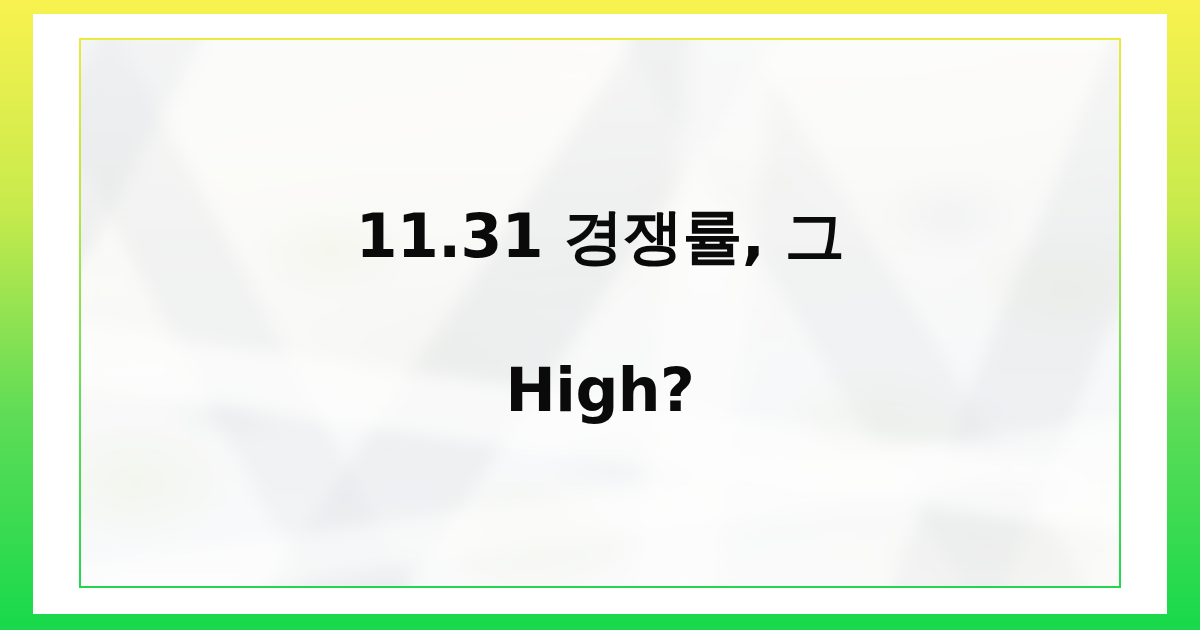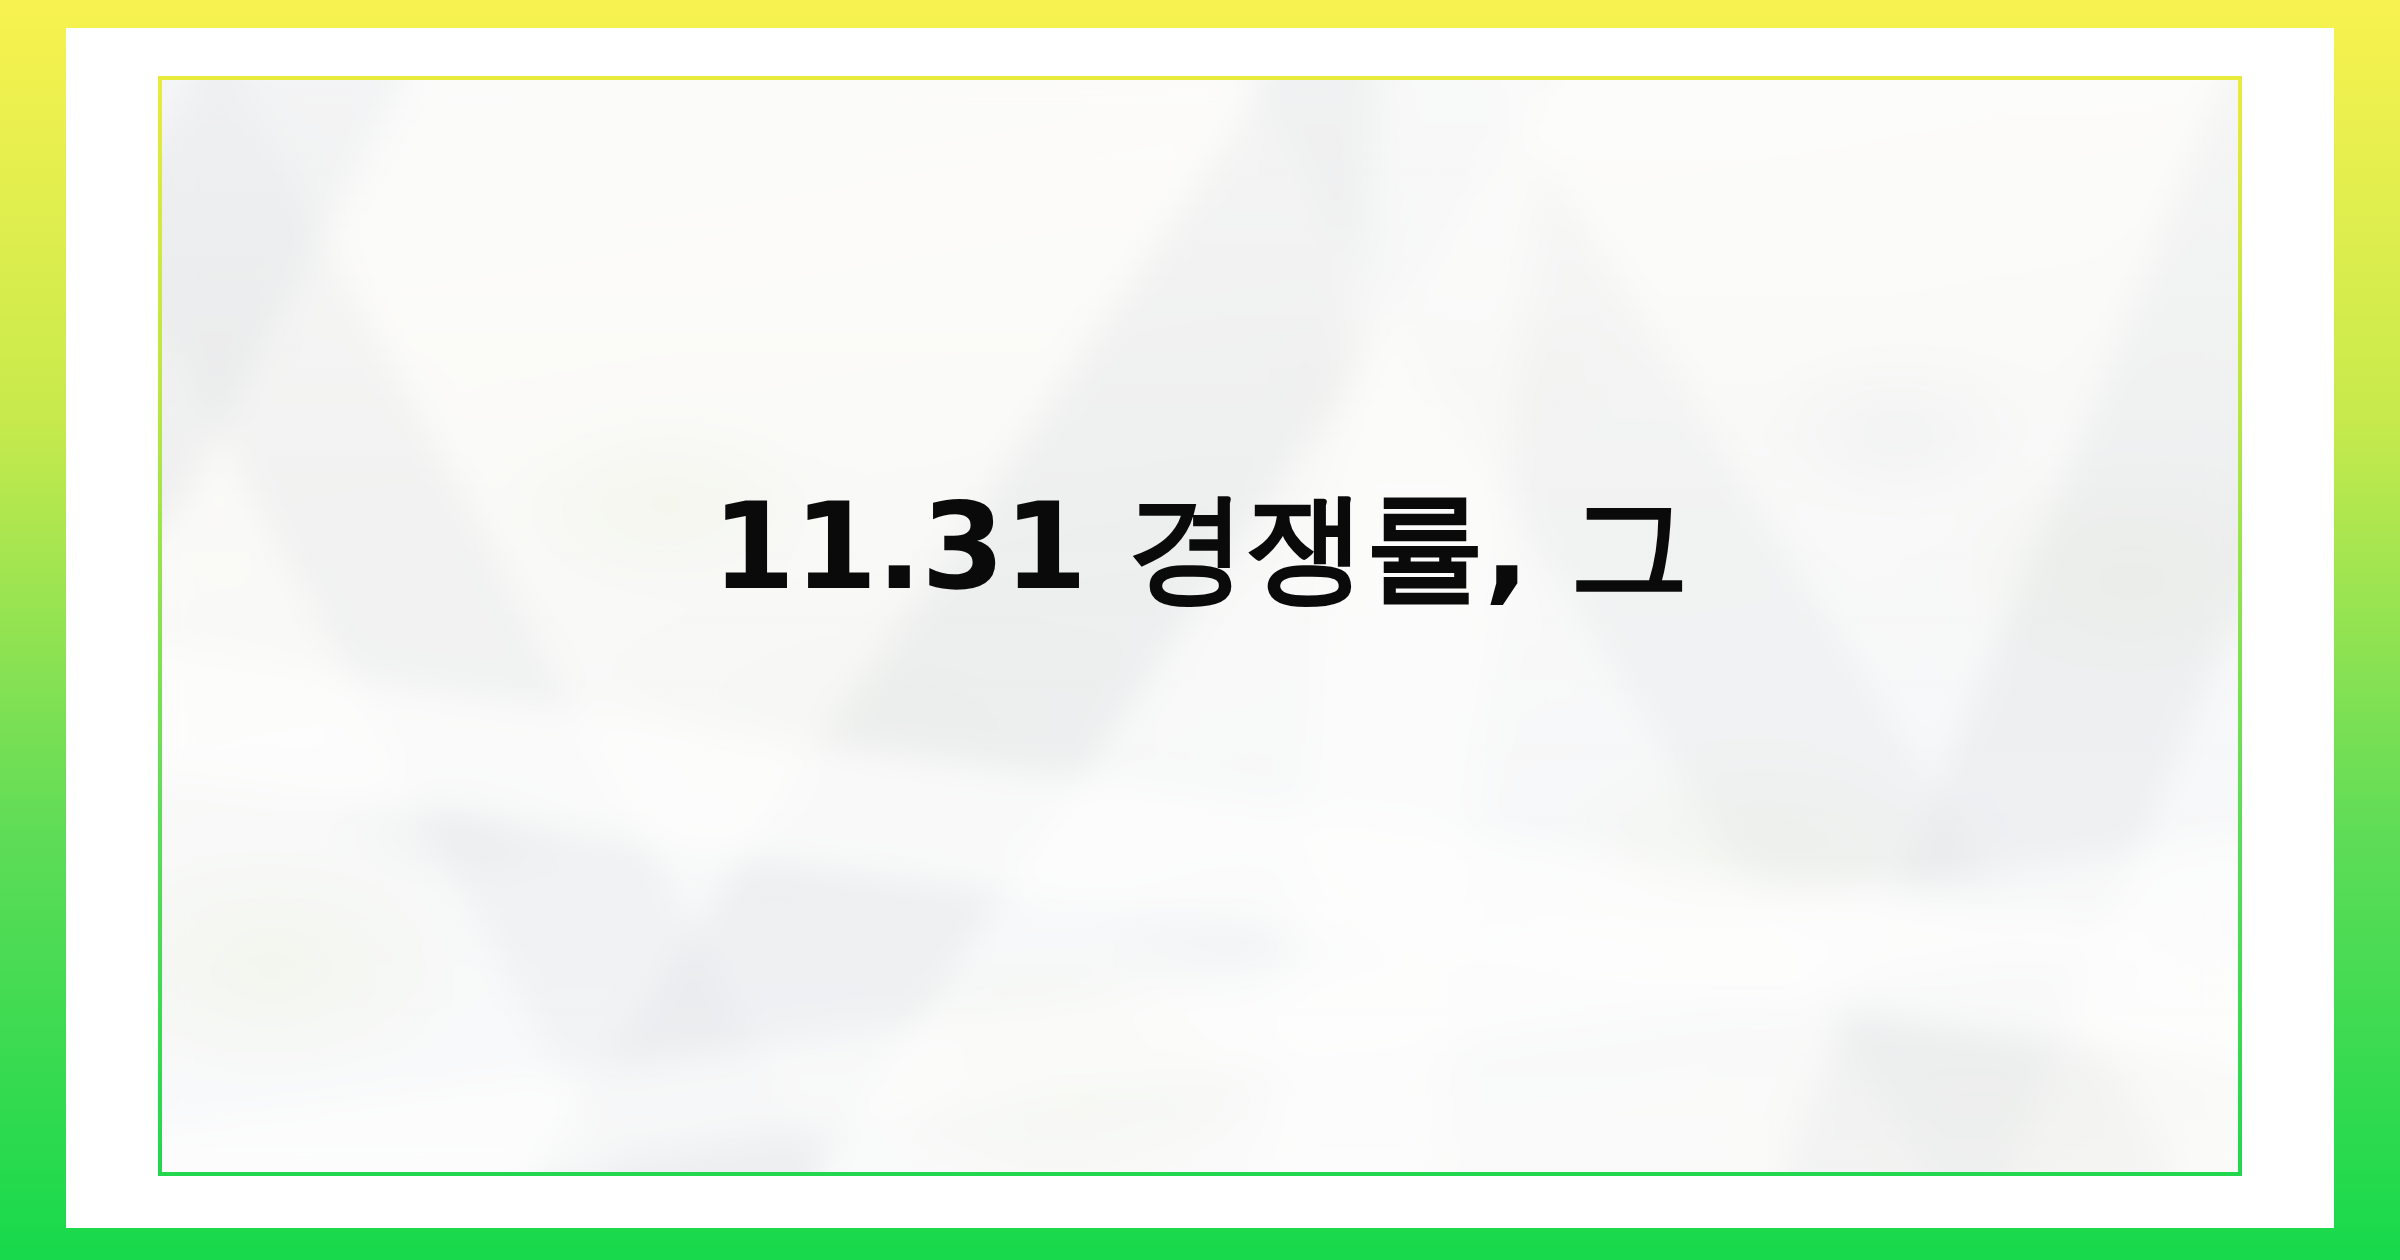--- a/index.html
+++ b/index.html
@@ -151,18 +151,18 @@
       <div id="background-photo">
         <div class="photo-layer" id="photo-ground"></div>
         <div class="photo-layer" id="photo-foliage"></div>
         <div class="photo-layer" id="photo-rooftops"></div>
         <div class="photo-layer" id="photo-streets"></div>
         <div id="photo-blur-softener"></div>
         <div id="photo-veil"></div>
       </div>
 
       <div id="headline-block">
-        <h1 id="headline-text" style="color: rgb(10, 10, 10);"><span>11.31 경쟁률, 그</span><br><br></h1>
+        <h1 id="headline-text" style="color: rgb(10, 10, 10);"><span>11.31 경쟁률, 그</span><br><br><span>High?</span></h1>
       </div>
 
     </div>
   </div>
 </div>
 
 </body></html>

